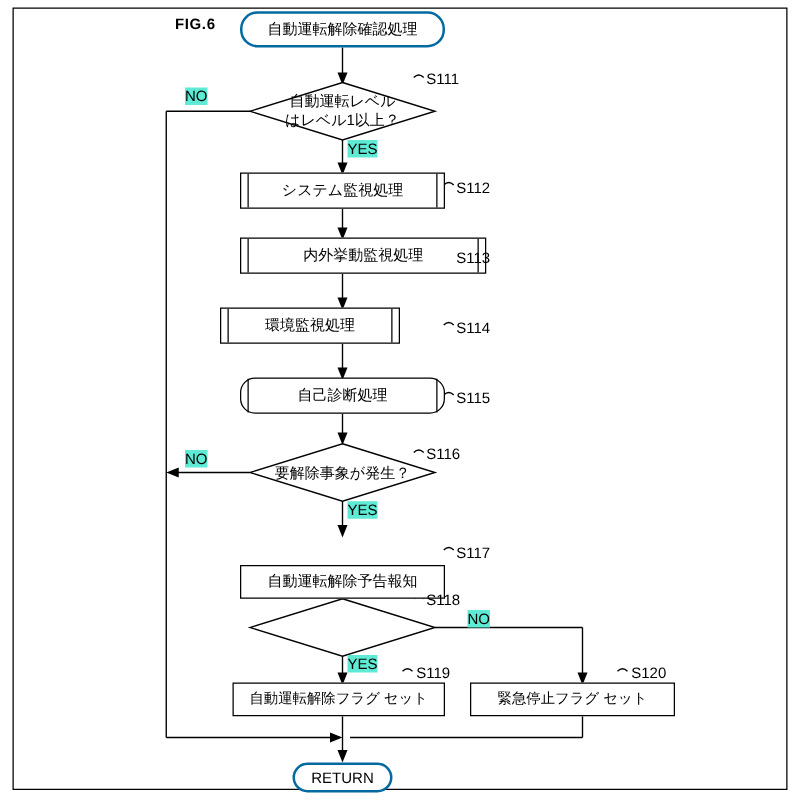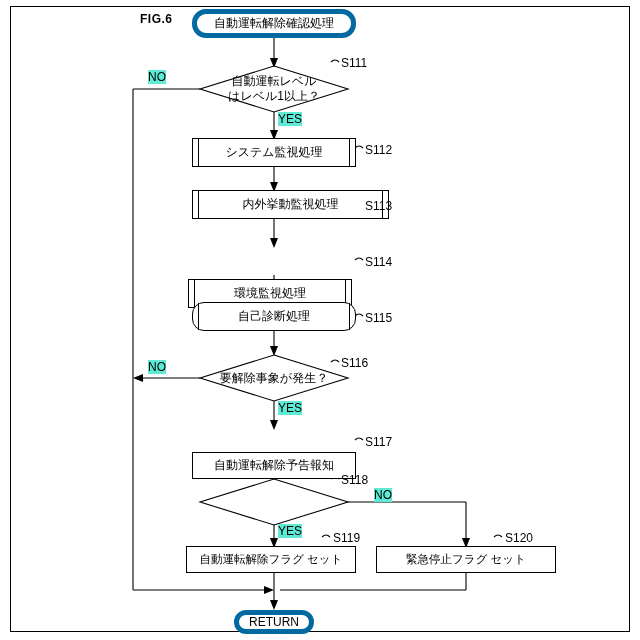--- a/index.html
+++ b/index.html
@@ -43,21 +43,21 @@
     display: flex;
     align-items: center;
     justify-content: center;
     text-align: center;
     font-size: 12px;
     line-height: 1.25;
     background: #fff;
   }
   
   .terminator {
-    border: 5px solid #0369a1;
+    border: 2px solid #0369a1;
     border-radius: 14px;
   }
   
   .predefined {
     border: 1px solid #000;
     position: absolute;
   }
   .predefined::before,
   .predefined::after {
     content: "";
@@ -195,21 +195,21 @@
   <div class="node predefined" style="left:192px; top:138px; width:164px; height:29px;">
     <span>システム監視処理</span>
   </div>
   <div class="tag" style="left:365px; top:143px;">S112</div>
 
   <div class="node predefined" style="left:192px; top:190px; width:197px; height:29px;">
     <span>内外挙動監視処理</span>
   </div>
   <div class="tag" style="left:365px; top:199px;">S113</div>
 
-  <div class="node predefined" style="left:188px; top:246px; width:164px; height:29px;margin-top:33px;">
+  <div class="node predefined" style="left:176px; top:246px; width:144px; height:29px;">
     <span>環境監視処理</span>
   </div>
   <div class="tag" style="left:365px; top:255px;">S114</div>
 
   <div class="node predefined" style="left:192px; top:302px; width:164px; height:29px;border-radius:12px;">
     <span>自己診断処理</span>
   </div>
   <div class="tag" style="left:365px; top:311px;">S115</div>
 
   <div class="decision-label" style="left:200px; top:366px; width:148px; height:24px;">
@@ -226,21 +226,21 @@
 
   <div class="tag" style="left:341px; top:473px;">S118</div>
   <div class="edge-label" style="left:374px; top:488px;">NO</div>
   <div class="edge-label" style="left:278px; top:524px;">YES</div>
 
   <div class="node process" style="left:186px; top:546px; width:170px; height:27px; font-size:11.5px;">
     <span>自動運転解除フラグ セット</span>
   </div>
   <div class="tag" style="left:333px; top:531px;">S119</div>
 
-  <div class="node process" style="left:376px; top:546px; width:180px; height:27px; font-size:11.5px;">
+  <div class="node process" style="left:376px; top:546px; width:164px; height:27px; font-size:11.5px;">
     <span>緊急停止フラグ セット</span>
   </div>
   <div class="tag" style="left:505px; top:531px;">S120</div>
 
   <div class="node terminator" style="left:234px; top:610px; width:80px; height:24px;">
     <span>RETURN</span>
   </div>
 
 </div>
 

